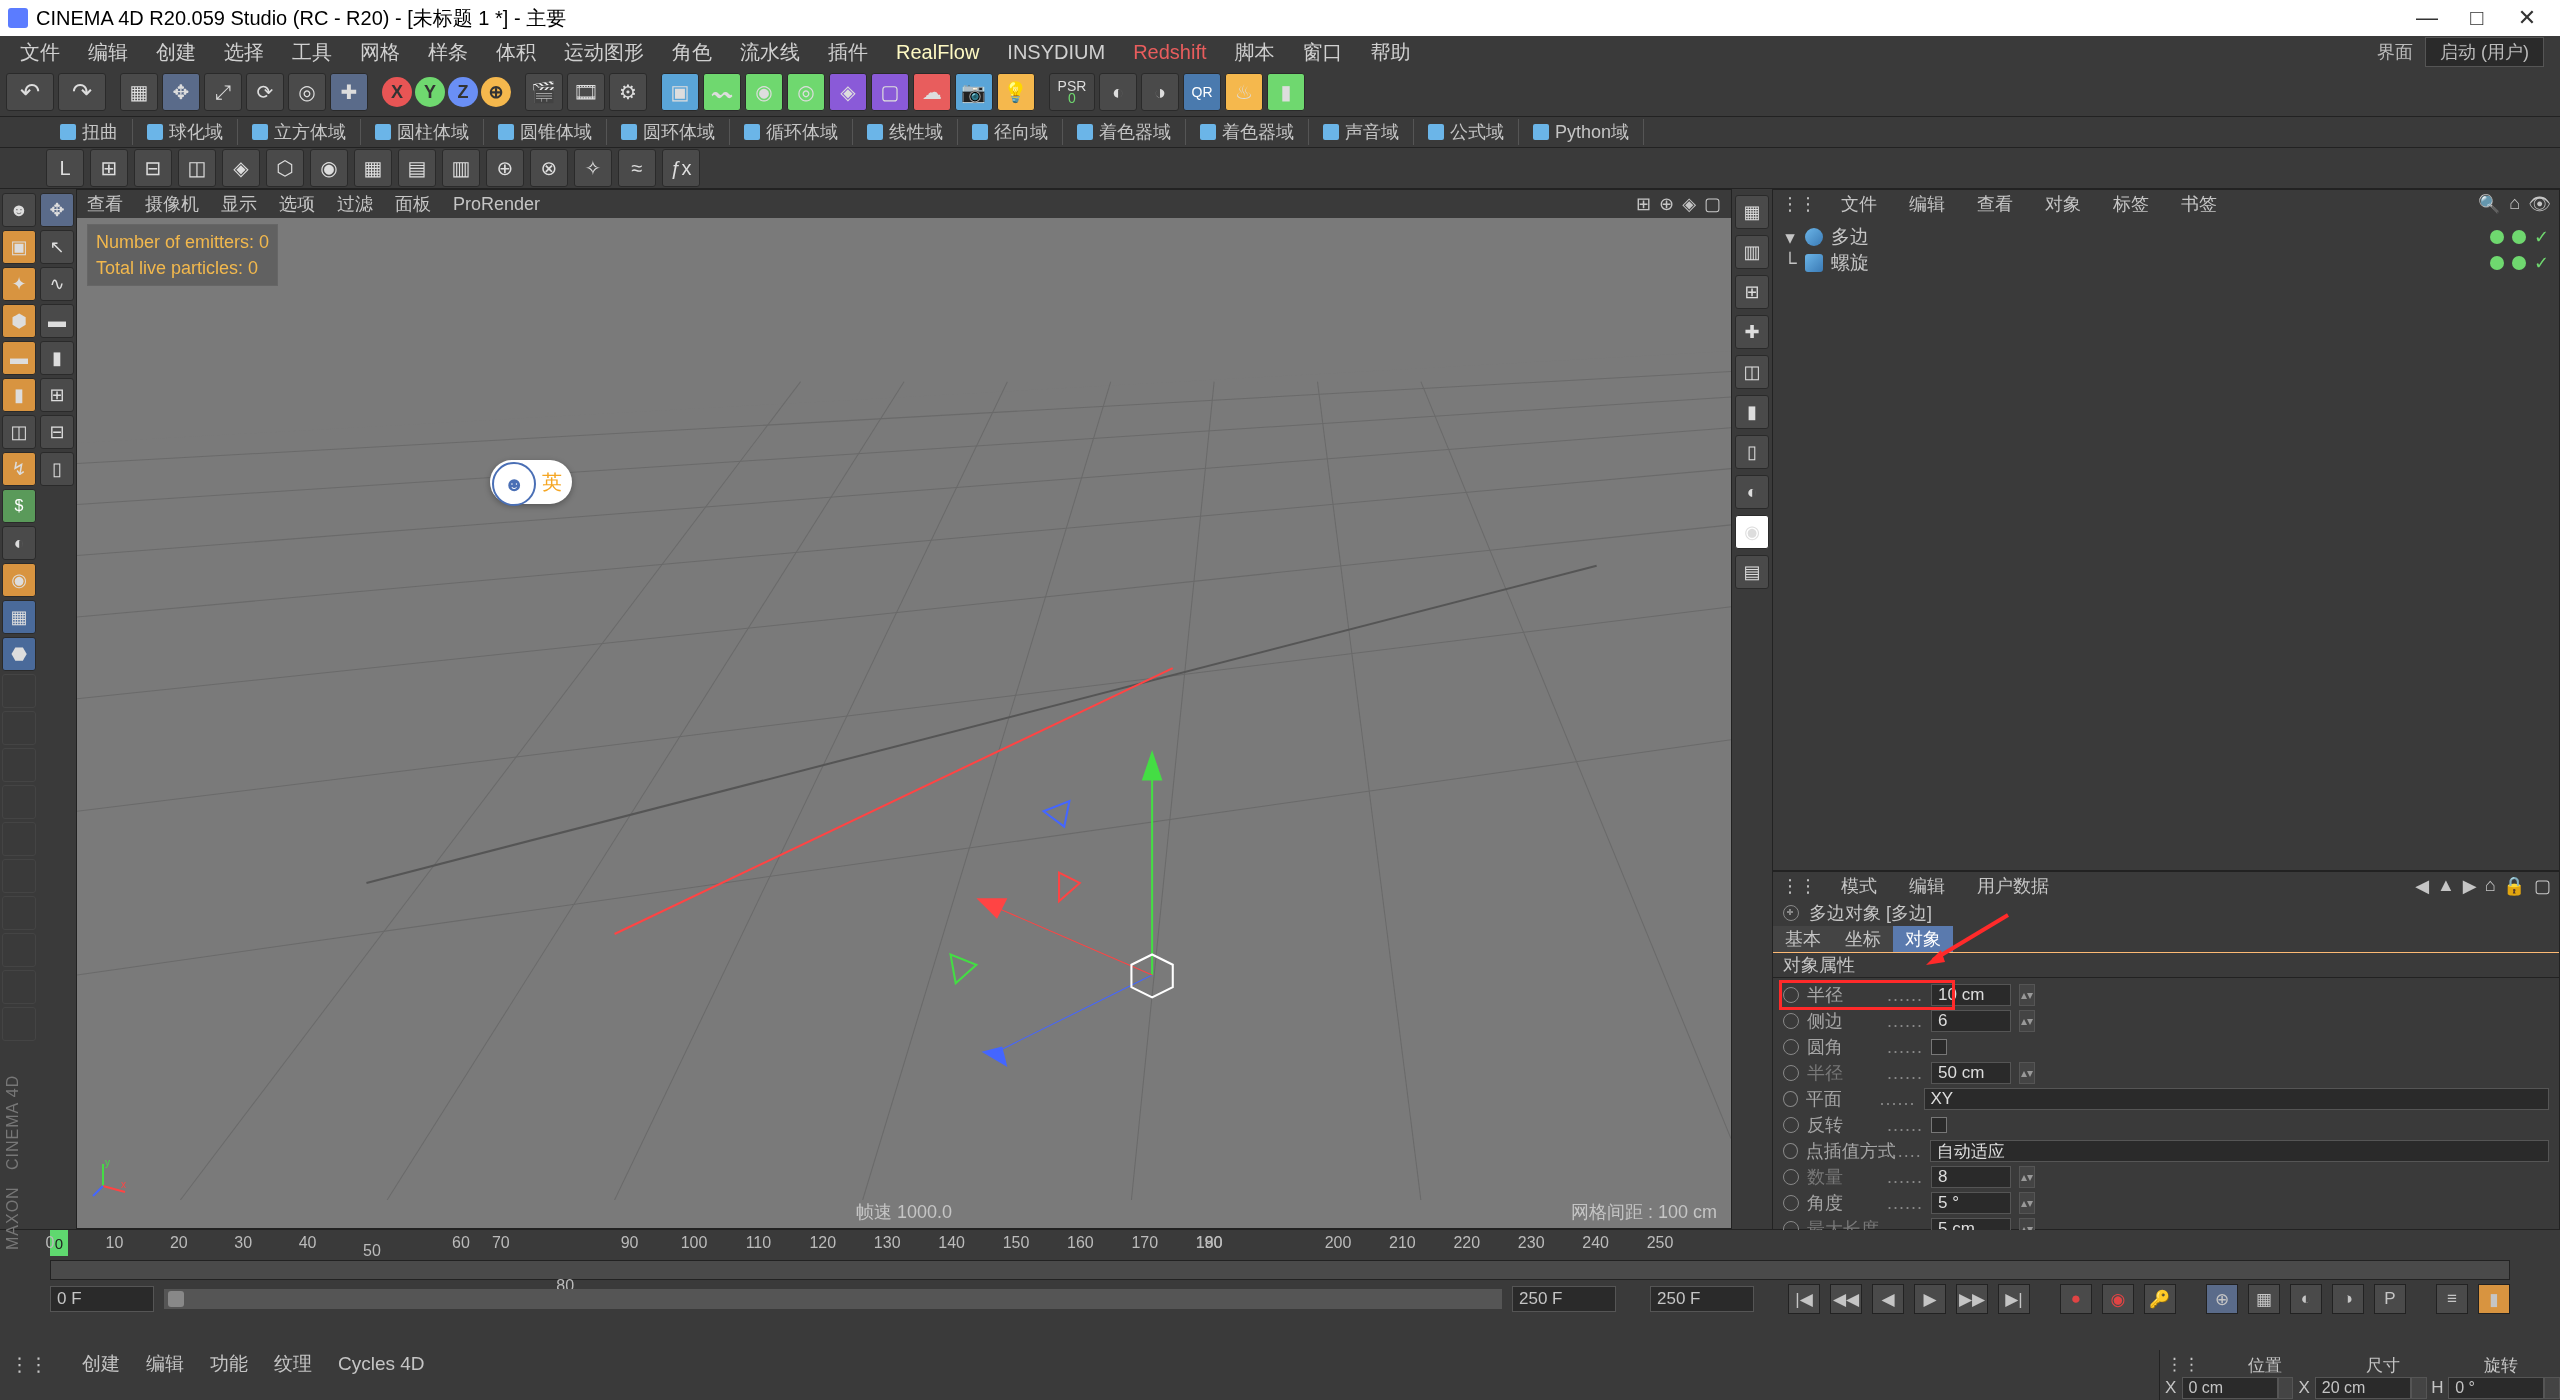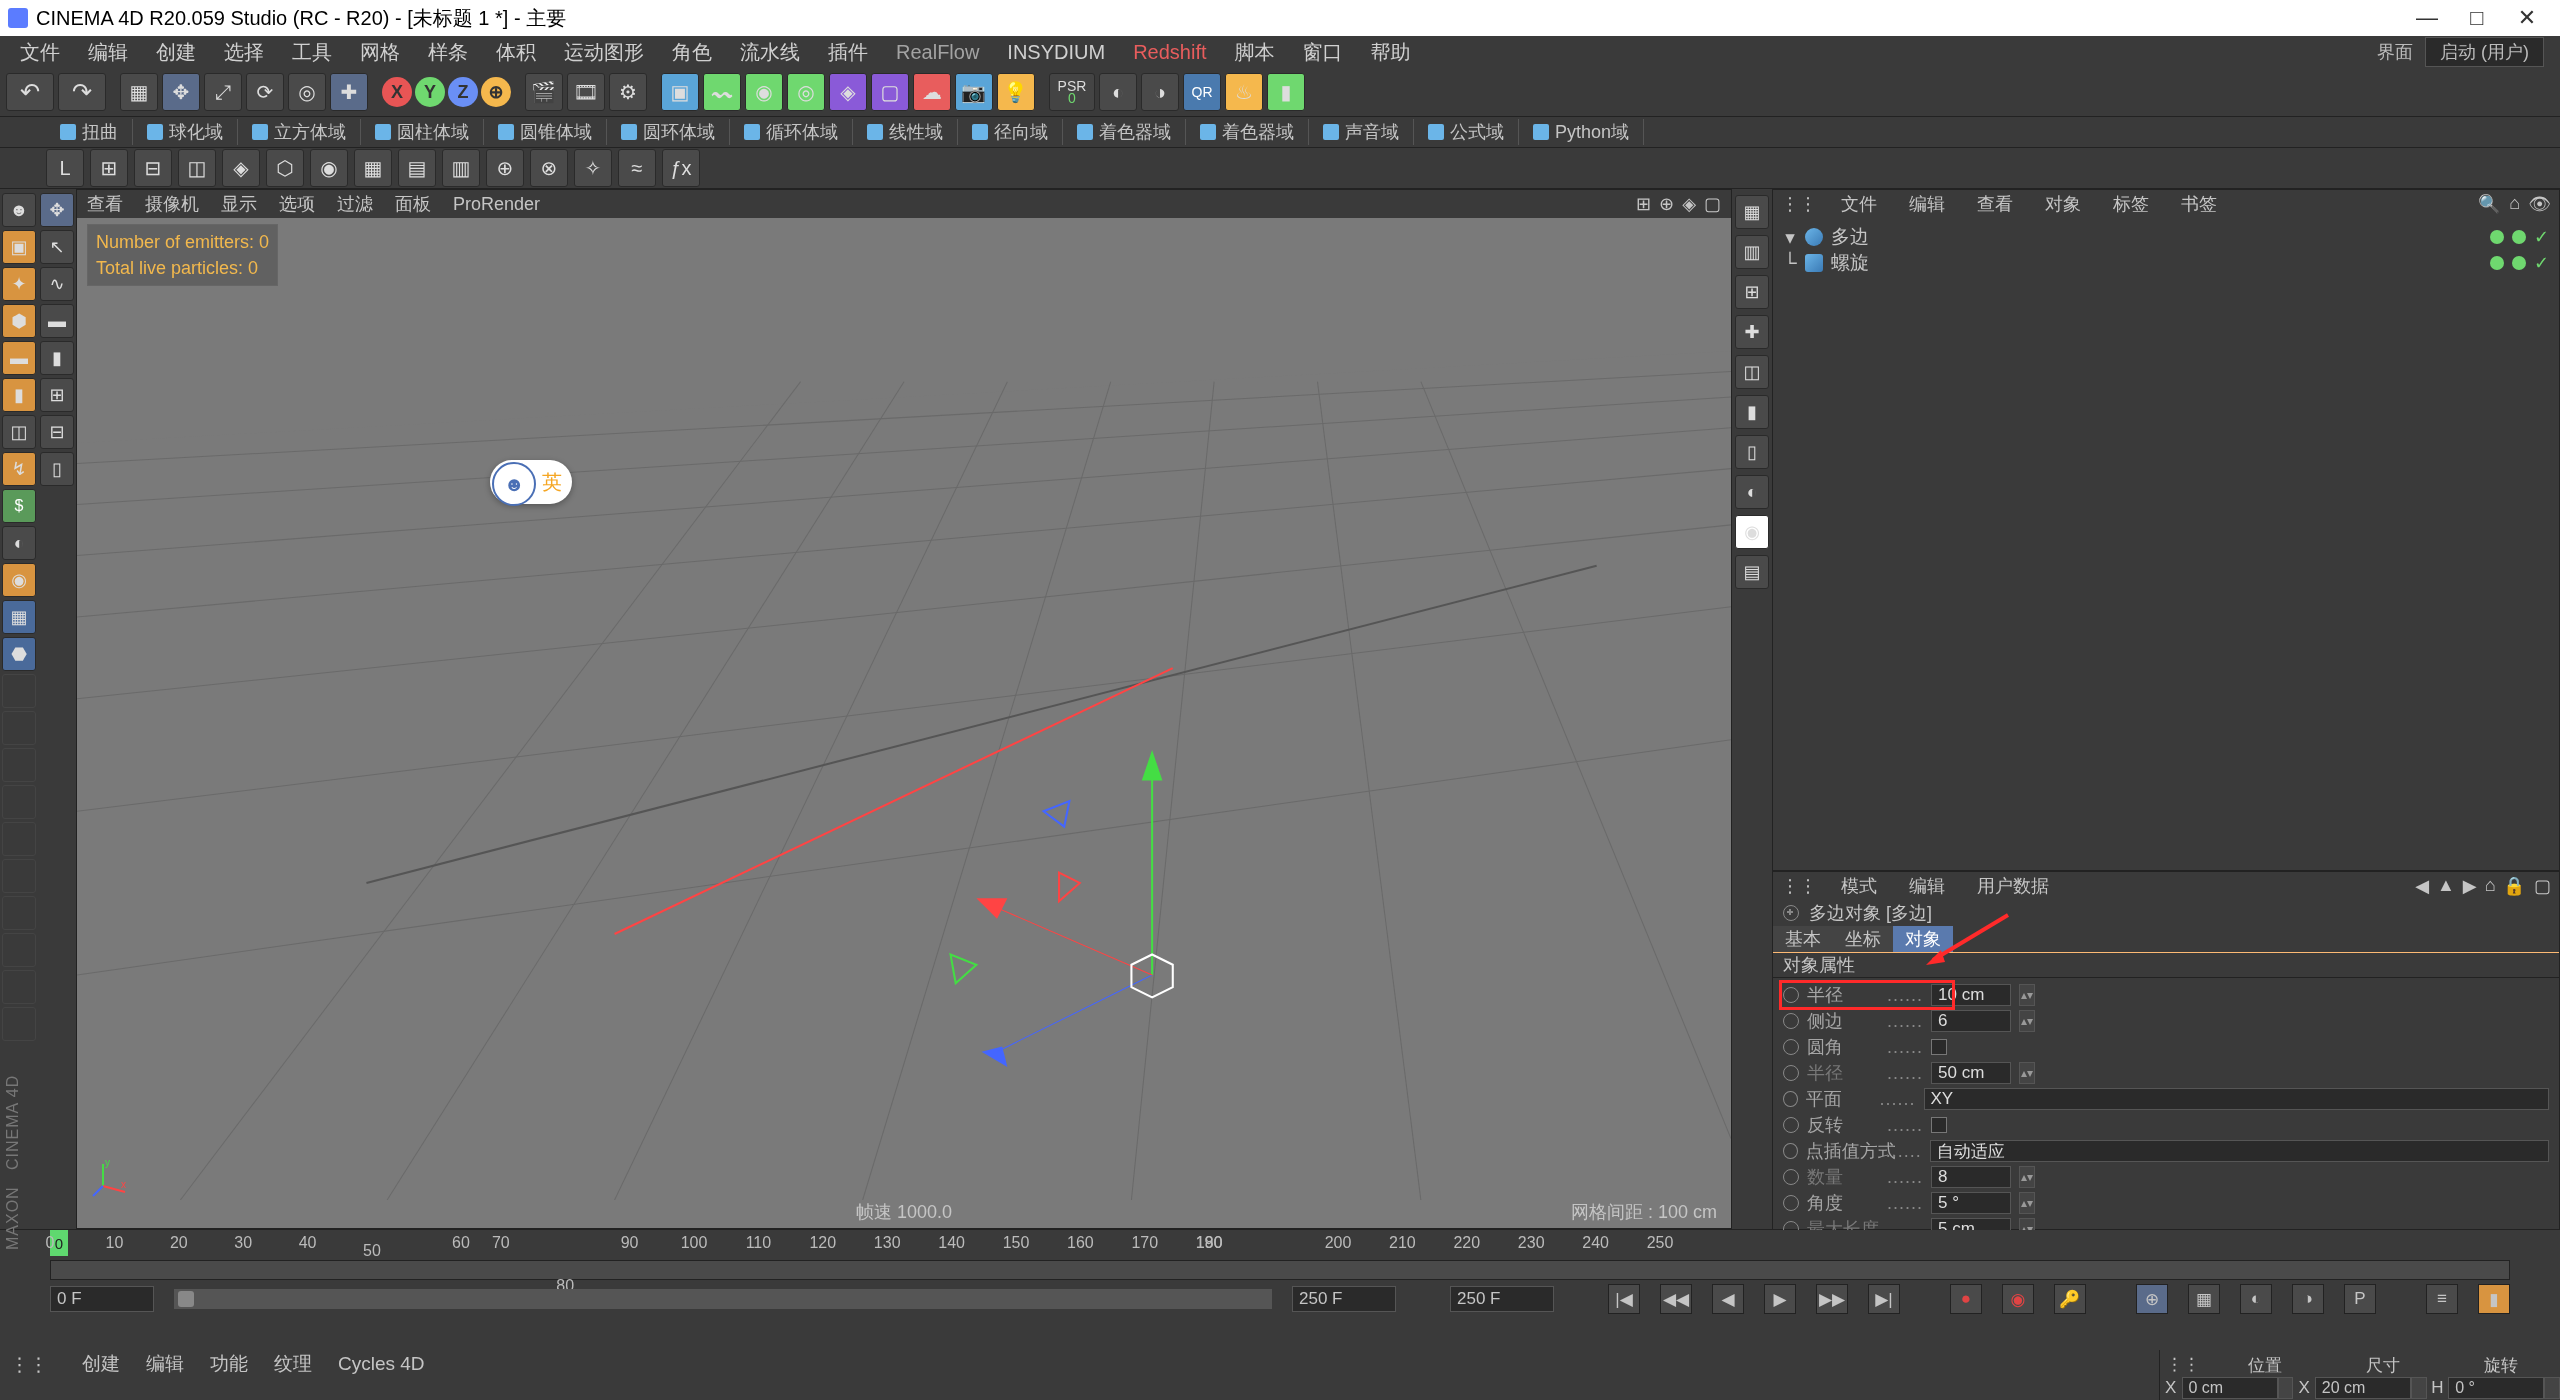--- a/index.html
+++ b/index.html
@@ -2,21 +2,21 @@
 <html><head>
 <meta charset="utf-8">
 <style>
 html,body{margin:0;padding:0;width:2560px;height:1400px;background:#3a3a3a;font-family:"Microsoft YaHei",Arial,sans-serif;font-size:18px;color:#bbb;overflow:hidden}
 .titlebar{height:36px;background:#fff;color:#000;display:flex;align-items:center;padding:0 8px;font-size:20px}
 .titlebar .icon{width:20px;height:20px;background:#5b7cff;border-radius:3px;margin-right:8px}
 .titlebar .spacer{flex:1}
 .titlebar .wbtn{width:50px;height:36px;display:flex;align-items:center;justify-content:center;color:#333;font-size:22px}
 .menubar{height:32px;background:#3a3a3a;display:flex;align-items:center;padding:0 6px;gap:0}
 .menubar .mitem{padding:0 14px;font-size:20px;color:#d0d0d0;white-space:nowrap}
-.menubar .mitem.yellow{color:#a3a3a3}
+.menubar .mitem.yellow{color:#fef9c3}
 .menubar .mitem.red{color:#e85d5d}
 .menubar .rside{margin-left:auto;display:flex;align-items:center;gap:12px;padding-right:10px}
 .menubar .rside .mlabel{color:#bbb}
 .menubar .rside .drop{background:#2a2a2a;padding:2px 14px;border:1px solid #555}
 .toolbar1{height:48px;background:#3a3a3a;display:flex;align-items:center;padding:0 6px;gap:4px;border-bottom:1px solid #222}
 .tbtn{width:36px;height:36px;background:#4a4a4a;border:1px solid #2a2a2a;border-radius:3px;display:flex;align-items:center;justify-content:center;font-size:20px;color:#ddd;position:relative}
 .tbtn.sel{background:#5a6b8a}
 .tbtn.undo{width:46px;font-size:24px}
 .sep{width:6px}
 .xyz{display:flex;gap:3px}
@@ -80,21 +80,21 @@
 .arow .spin{width:14px;height:20px;background:#444;border:1px solid #555;font-size:12px;display:flex;flex-direction:column;justify-content:center;align-items:center;color:#999}
 .arow .aval.wide{width:670px}
 .arow .chk{width:14px;height:14px;border:1px solid #777;background:#2a2a2a}
 .highlight1{position:absolute;border:3px solid #ff2a2a;pointer-events:none}
 .arrow-anno{position:absolute;pointer-events:none}
 .timeline{height:120px;background:#3a3a3a;border-top:1px solid #222}
 .tl-ruler{height:30px;display:flex;align-items:center;padding:0 50px;position:relative;background:#3a3a3a;font-size:16px;color:#bbb}
 .tl-ruler .tick{position:absolute;top:4px;text-align:center;transform:translateX(-50%)}
 .tl-ruler .marker{position:absolute;left:50px;top:0;width:18px;height:26px;background:#5fd86f;color:#222;font-size:15px;display:flex;align-items:center;justify-content:center}
 .tl-strip{height:18px;background:#4a4a4a;margin:0 50px;border:1px solid #222}
-.tl-controls{height:38px;display:flex;align-items:center;padding:0 50px;gap:20px;font-size:17px;color:#c5c5c5}
+.tl-controls{height:38px;display:flex;align-items:center;padding:0 50px;gap:10px;font-size:17px;color:#c5c5c5}
 .tl-controls .fld{width:90px;height:24px;background:#2a2a2a;border:1px solid #555;padding:0 6px;display:flex;align-items:center}
 .tl-controls .range{flex:1;height:20px;background:#555;position:relative}
 .tl-controls .range::after{content:"";position:absolute;left:4px;top:2px;width:16px;height:16px;background:#888;border-radius:3px}
 .tl-controls .pbtn{width:30px;height:28px;background:#4a4a4a;border:1px solid #222;display:flex;align-items:center;justify-content:center}
 .tl-controls .pbtn.rec{color:#e04444}
 .tl-controls .pbtn.sel{background:#5a6b8a}
 .bottompanel{height:140px;background:#3a3a3a;display:flex}
 .matpanel{flex:1}
 .mat-tabs{height:28px;display:flex;align-items:center;padding:0 10px;gap:26px;font-size:19px;color:#c5c5c5}
 .coordpanel{width:400px;border-left:1px solid #222;font-size:17px;color:#c5c5c5}

